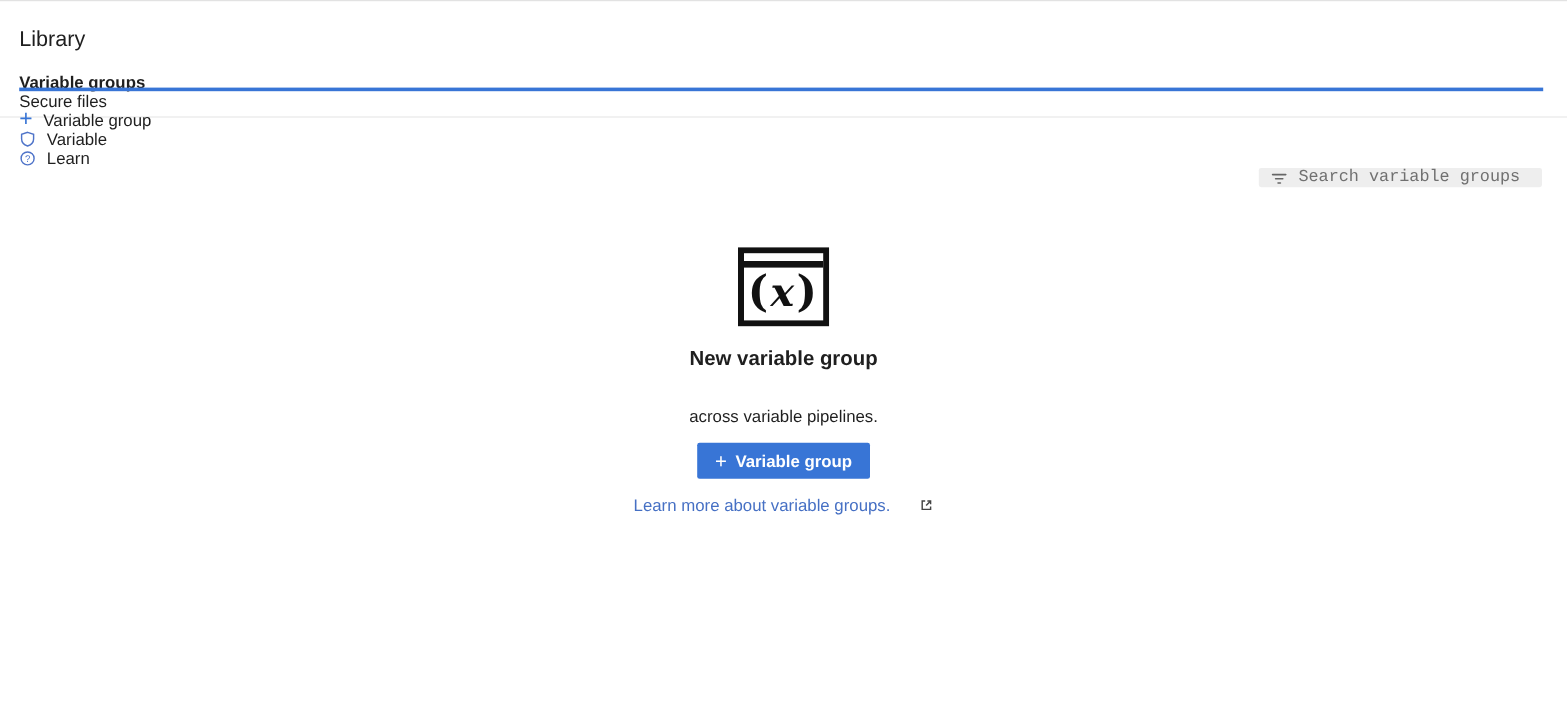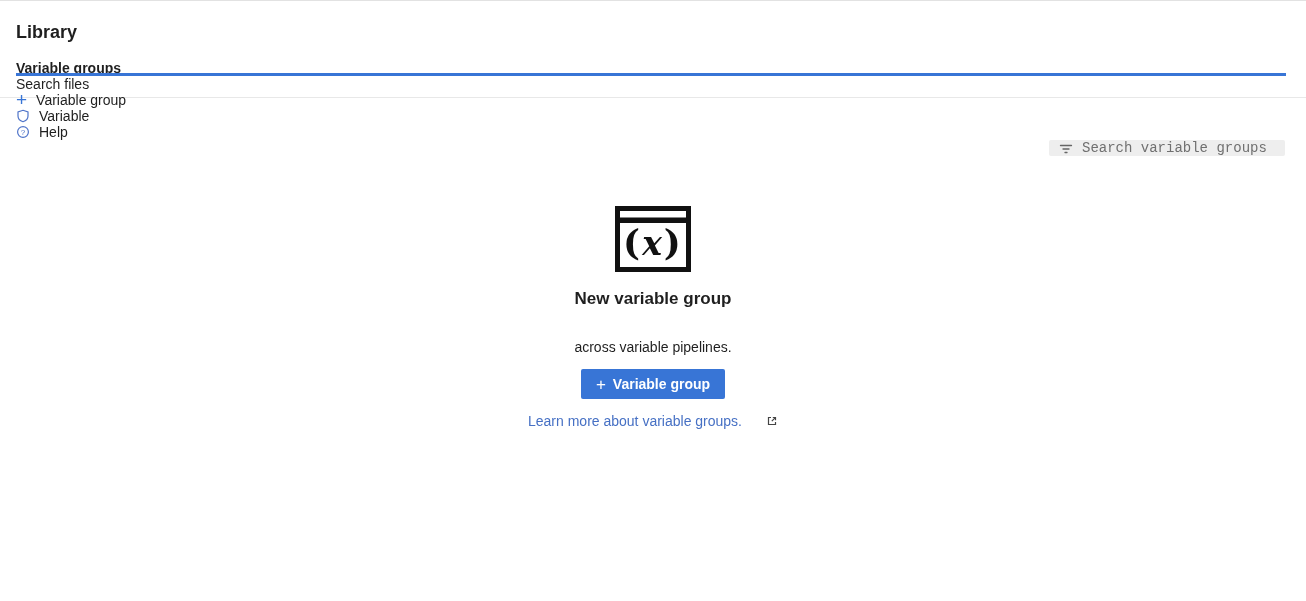--- a/index.html
+++ b/index.html
@@ -2,21 +2,21 @@
 <html style="--accent: #3875d6; --link: #4670c4; --toolbar_icon_blue: #4f74c9; --search_background: #eeeeee; --text_primary: #1f1f1f; --text_muted: #707070; --icon_black: #111111; --border: #e8e8e8;"><head>
 <meta charset="utf-8">
 <style>
   * { margin:0; padding:0; box-sizing:border-box; }
   html,body { width:1306px; height:601px; background:#ffffff; overflow:hidden;
               font-family:"Liberation Sans", sans-serif; }
   .page { width:1306px; height:601px; border-top:1px solid #e2e2e2; background:#fff; }
 
   
   .header { padding:20px 16px 0 16px; }
-  .page-title { font-size:18px; font-weight:700; color:var(--text_primary,#1f1f1f); line-height:22px; }
+  .page-title { font-size:18px; font-weight:400; color:var(--text_primary,#1f1f1f); line-height:22px; }
 
   
   .tabbar { display:flex; align-items:stretch; height:38px; margin-top:17px;
             border-bottom:1px solid var(--border,#e8e8e8); padding:0 0 0 16px;flex-direction:column; }
   .tab { display:flex; align-items:center; position:relative; margin-right:20px;
          font-size:14px; color:var(--text_primary,#1f1f1f); cursor:pointer; white-space:nowrap; }
   .tab.active { font-weight:700; }
   .tab.active::after { content:""; position:absolute; left:0; right:0; bottom:0; height:3px;
                        background:var(--accent,#3875d6); }
   .vdivider { width:1px; background:#d6d6d6; align-self:center; height:26px; margin:0 21px 0 2px; }
@@ -63,21 +63,21 @@
   <div class="header">
     <h1 class="page-title">Library</h1>
   </div>
 
   <div class="tabbar">
 
     <div class="tab active">
       <span>Variable groups</span>
     </div>
     <div class="tab">
-      <span>Search files</span>
+      <span>Secure files</span>
     </div>
 
     <div class="vdivider"></div>
 
     <button class="toolbar-btn">
       <span class="plus-glyph">+</span>
       <span>Variable group</span>
     </button>
 
     <button class="toolbar-btn">
@@ -89,21 +89,21 @@
       <span>Variable</span>
     </button>
 
     <button class="toolbar-btn">
       <span>
         <svg class="icon-svg" width="14" height="14" viewBox="0 0 14 14">
           <circle class="blue-stroke" cx="7" cy="7" r="5.4"></circle>
           <text class="blue-fill-text" x="7" y="9.6" text-anchor="middle">?</text>
         </svg>
       </span>
-      <span>Help</span>
+      <span>Learn</span>
     </button>
 
     <div class="search">
       <span>
         <svg class="icon-svg" width="14" height="14" viewBox="0 0 14 14">
           <line class="gray-stroke" x1="1.5" y1="4.5" x2="12.5" y2="4.5"></line>
           <line class="gray-stroke" x1="4" y1="8" x2="10" y2="8"></line>
           <line class="gray-stroke" x1="6" y1="11.5" x2="8" y2="11.5"></line>
         </svg>
       </span>

